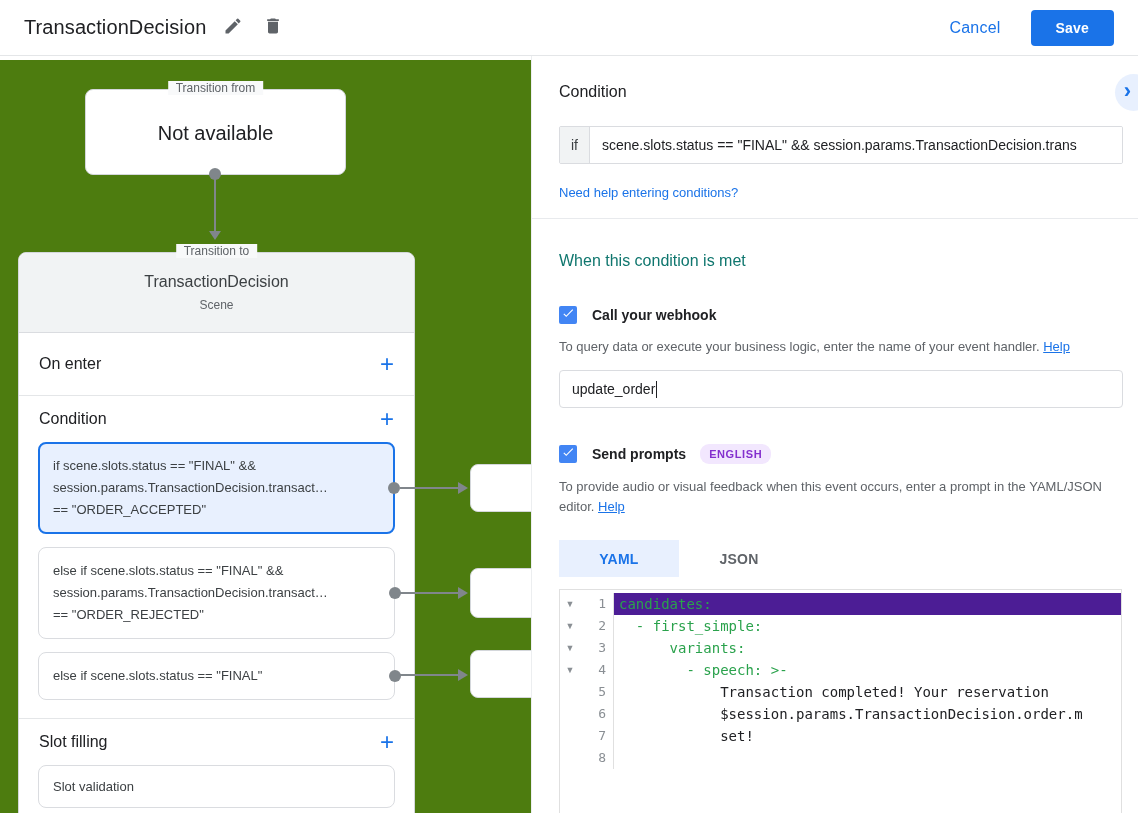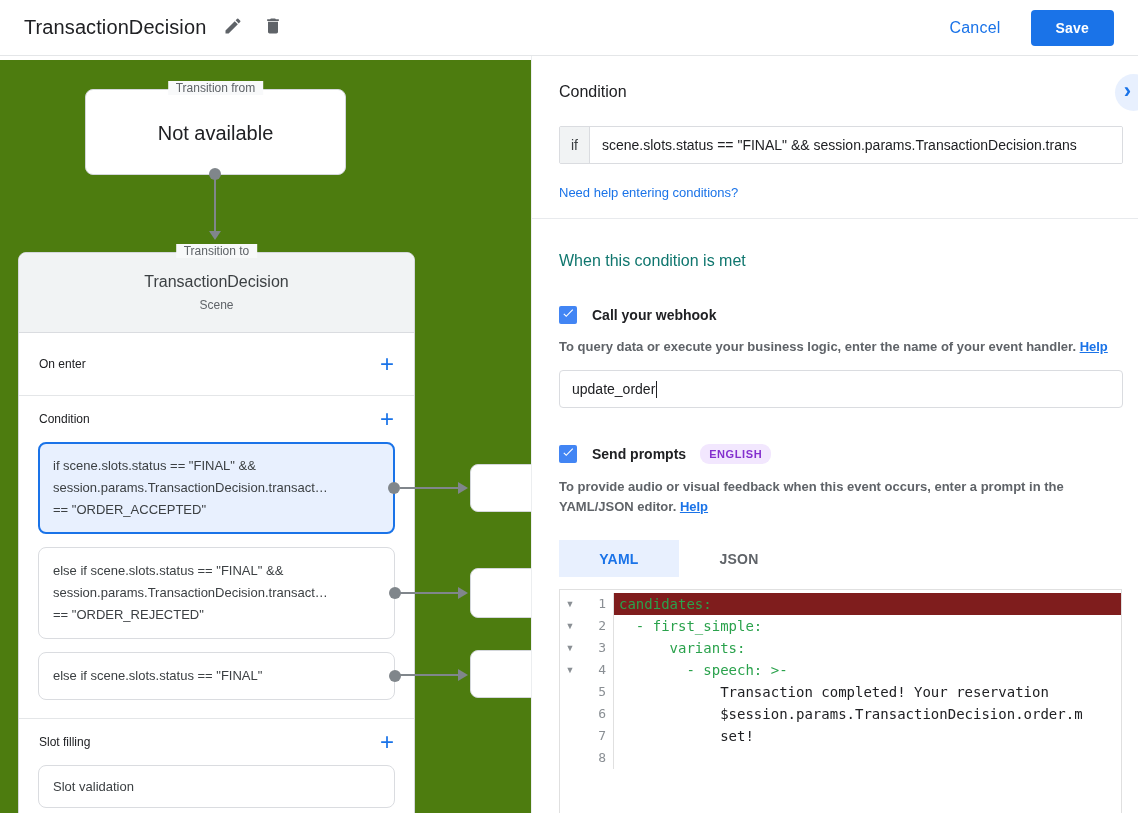--- a/index.html
+++ b/index.html
@@ -42,21 +42,21 @@
 
   .tt-node { position: absolute; left: 18px; top: 192px; width: 397px; height: 566px;
     background: #fff; border: 1px solid #d4d7db; border-radius: 8px 8px 0 0; }
   .tt-header { height: 80px; background: #f1f3f4; border-bottom: 1px solid #dadce0;
     border-radius: 8px 8px 0 0; display: flex; flex-direction: column; align-items: center;
     justify-content: center; }
   .scene-name { font-size: 16px; color: #3c4043; }
   .scene-type { font-size: 12px; color: #5f6368; margin-top: 7px; }
   .row-onenter { height: 63px; display: flex; align-items: center; justify-content: space-between;
     padding: 0 20px; border-bottom: 1px solid #e4e6e8; }
-  .sec-label { font-size: 12px; color: #202124; }
+  .sec-label { font-size: 16px; color: #202124; }
   .plus { color: #1a73e8; font-size: 24px; font-weight: 400; background: transparent; border: none;
     cursor: pointer; line-height: 20px; }
   .sec-head { height: 46px; display: flex; align-items: center; justify-content: space-between;
     padding: 0 20px; }
   .cond-card { position: relative; margin: 0 19px 13px 19px; background: #fff;
     border: 1px solid #dadce0; border-radius: 8px; padding: 12px 14px; font-size: 13px;
     line-height: 22px; color: #3c4043; cursor: pointer; }
   .cond-card.selected { border: 2px solid #1a73e8; background: #e8f0fe; padding: 11px 13px; }
   .card-dot { position: absolute; right: -7px; top: 50%; margin-top: -6px; width: 12px;
     height: 12px; border-radius: 50%; background: #80868b; }
@@ -85,21 +85,21 @@
   .panel-divider { height: 1px; background: #e8eaed; margin: 17px -15px 0 -27px; }
   .h2 { margin-top: 33px; font-size: 16px; color: #0f766e; }
   .check-row { margin-top: 36px; display: flex; align-items: center; }
   .check-row.second { }
   .checkbox { width: 18px; height: 18px; border-radius: 2px; background: #4285f4; color: #fff;
     display: flex; align-items: center; justify-content: center; cursor: pointer; flex: none; }
   .checkbox svg { fill: #fff; }
   .check-label { margin-left: 15px; font-size: 14px; font-weight: 700; color: #202124; }
   .badge { margin-left: 14px; background: #f2e7fe; color: #8430ce; font-size: 11px;
     font-weight: 700; letter-spacing: .6px; padding: 4px 9px; border-radius: 9px; }
-  .desc { margin-top: 13px; font-size: 13px; color: #5f6368; line-height: 20px; max-width: 564px; font-weight: bold; }
+  .desc { margin-top: 13px; font-size: 13px; color: #5f6368; line-height: 20px; max-width: 564px; }
   .desc .link { text-decoration: underline; }
   .text-field { margin-top: 13px; height: 38px; border: 1px solid #dadce0; border-radius: 4px;
     display: flex; align-items: center; padding: 0 12px; font-size: 14px; color: #202124;
     cursor: text; }
   .caret { width: 1px; height: 17px; background: #202124; margin-left: 1px; }
   .tabs { margin-top: 23px; display: flex; }
   .tab { width: 120px; height: 37px; display: flex; align-items: center; justify-content: center;
     font-size: 14px; font-weight: 700; letter-spacing: .25px; color: #5f6368; cursor: pointer; }
   .tab.active { background: #e8f0fe; color: #1a73e8; }
 
@@ -108,21 +108,21 @@
     height: 290px; font-family: "DejaVu Sans Mono", monospace; font-size: 14px;
     padding-top: 3px; background: #fff; overflow: hidden; }
   .cm-line { display: flex; height: 22px; line-height: 22px; }
   .gutter { width: 54px; flex: none; display: flex; align-items: center;
     border-right: 1px solid #e0e0e0; }
   .fold { width: 20px; text-align: center; color: #8a8f94; font-size: 9px; cursor: pointer;
     font-family: "Liberation Sans", sans-serif; }
   .lnum { flex: 1; text-align: right; padding-right: 7px; color: #8a8f94; font-size: 13px; }
   .code { flex: 1; white-space: pre; padding-left: 5px; color: #202124; overflow: hidden; }
   .code.key { color: #2aa24c; }
-  .code.active-line { background: #7f1d1d; }
+  .code.active-line { background: #4c1d95; }
 </style>
 </head>
 <body>
 
 <div class="topbar">
   <span class="page-title">TransactionDecision</span>
   <button class="icon-btn">
     <span>
       <svg width="20" height="20" viewBox="0 0 24 24">
           <path d="M3 17.25V21h3.75L17.81 9.94l-3.75-3.75L3 17.25zM20.71 7.04a1 1 0 0 0 0-1.41l-2.34-2.34a1 1 0 0 0-1.41 0l-1.83 1.83 3.75 3.75 1.83-1.83z"></path>

